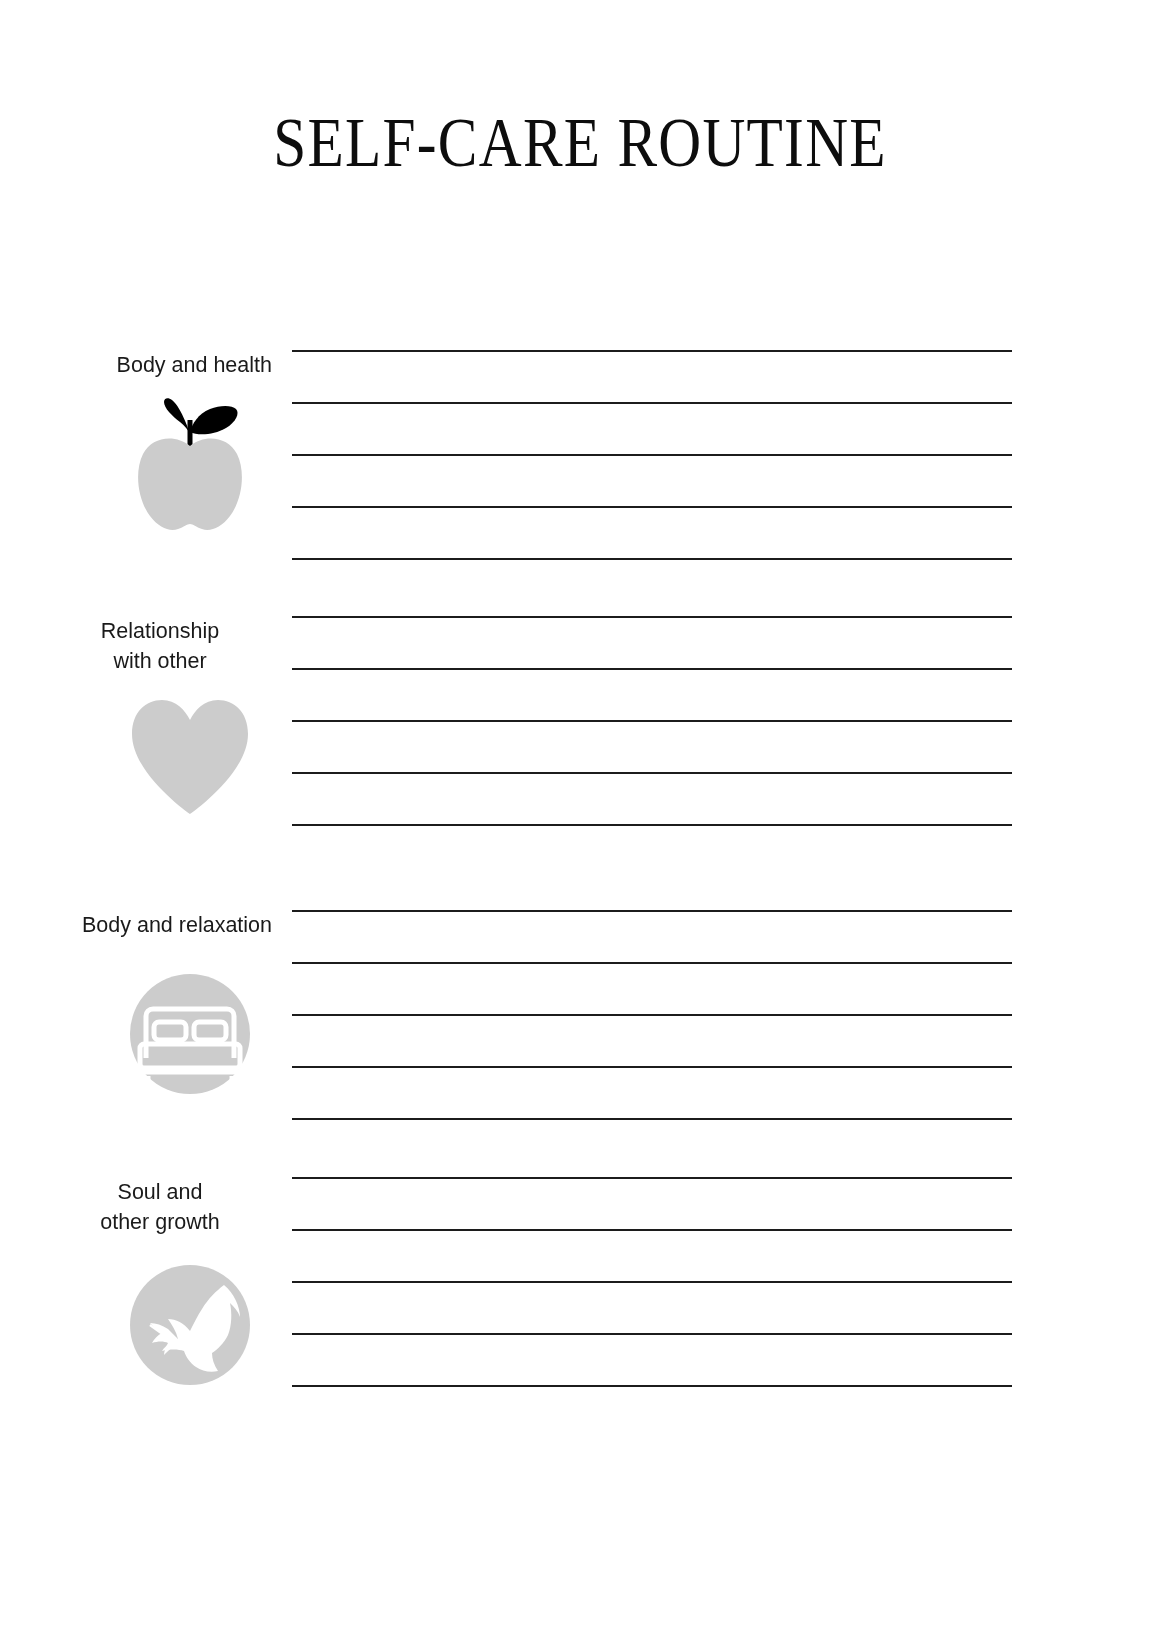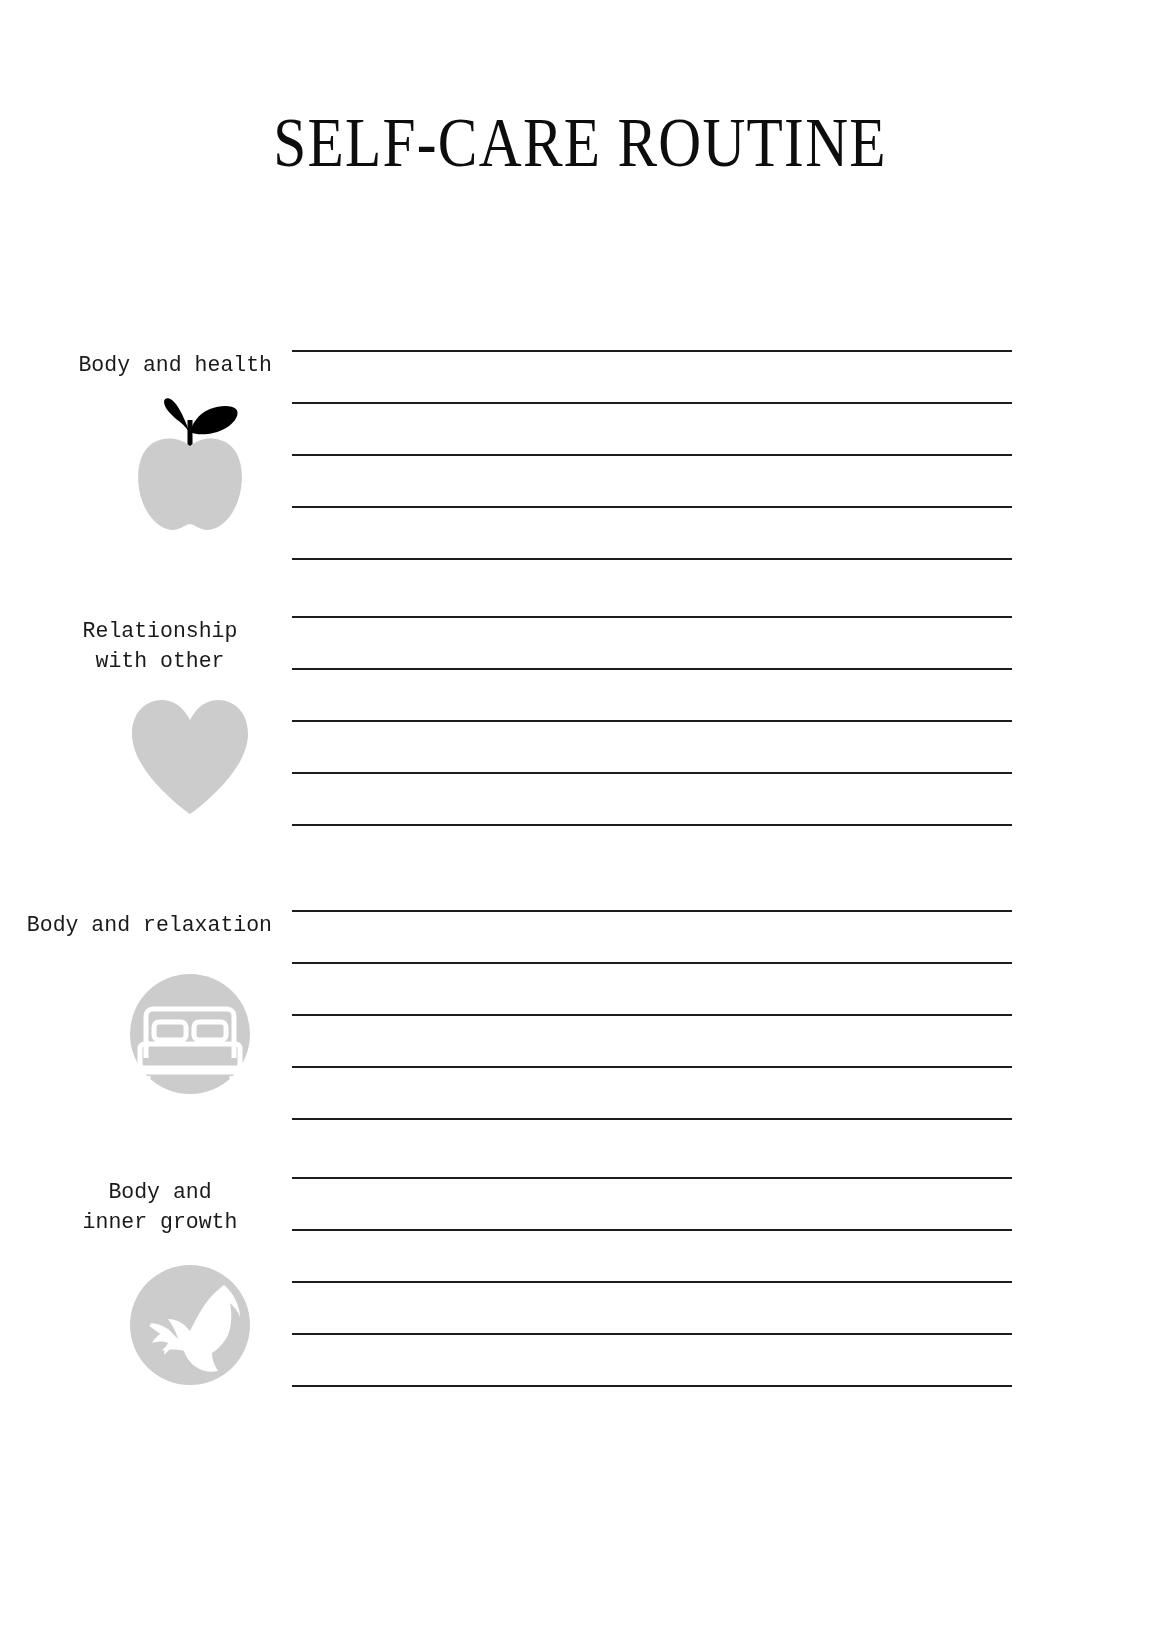--- a/index.html
+++ b/index.html
@@ -48,21 +48,20 @@
   .label {
     position: absolute;
     left: 20px;
     top: 0;
     width: 252px;
     text-align: right;
     font-size: 21.5px;
     line-height: 30px;
     color: #1a1a1a;
     font-weight: 400;
-    font-family: Liberation Mono, monospace;
   }
   .label-center {
     text-align: center;
     left: 39px;
     width: 242px;
   }
 
   .icon-wrap {
     position: absolute;
     left: 110px;
@@ -173,22 +172,22 @@
       <div class="rule"></div>
       <div class="rule-sp"></div>
       <div class="rule"></div>
       <div class="rule-sp"></div>
       <div class="rule"></div>
     </div>
   </div>
 
   <div class="section sec-4">
     <div class="label label-center">
-      <div>Body and</div>
-      <div>inner growth</div>
+      <div>Soul and</div>
+      <div>other growth</div>
     </div>
 
     <div class="icon-wrap ic-4">
       <svg width="124" height="124" viewBox="0 0 124 124" xmlns="http://www.w3.org/2000/svg">
         <circle cx="62" cy="62" r="60" fill="#cccccc"></circle>
         <g fill="#ffffff">
           <path d="M96 22 C88 28 80 36 74 46 C70 52 66 60 62 68 C56 60 48 56 40 56 C44 62 48 68 50 76 C44 78 38 82 34 88 C42 86 50 86 56 88 C58 94 62 100 68 104 C74 108 82 110 90 108 C86 102 84 96 84 90 C90 86 96 80 100 72 C104 62 104 50 102 40 C106 44 110 48 112 54 C112 44 106 30 96 22 Z"></path>
           <path d="M40 66 C34 62 28 60 22 60 C26 64 30 68 34 70 C30 72 26 76 24 80 C30 78 36 78 40 80 C38 84 36 88 36 92 C40 88 44 84 48 82 L52 78 Z"></path>
         </g>
         <g stroke="#ffffff" stroke-width="2.5" fill="none">

